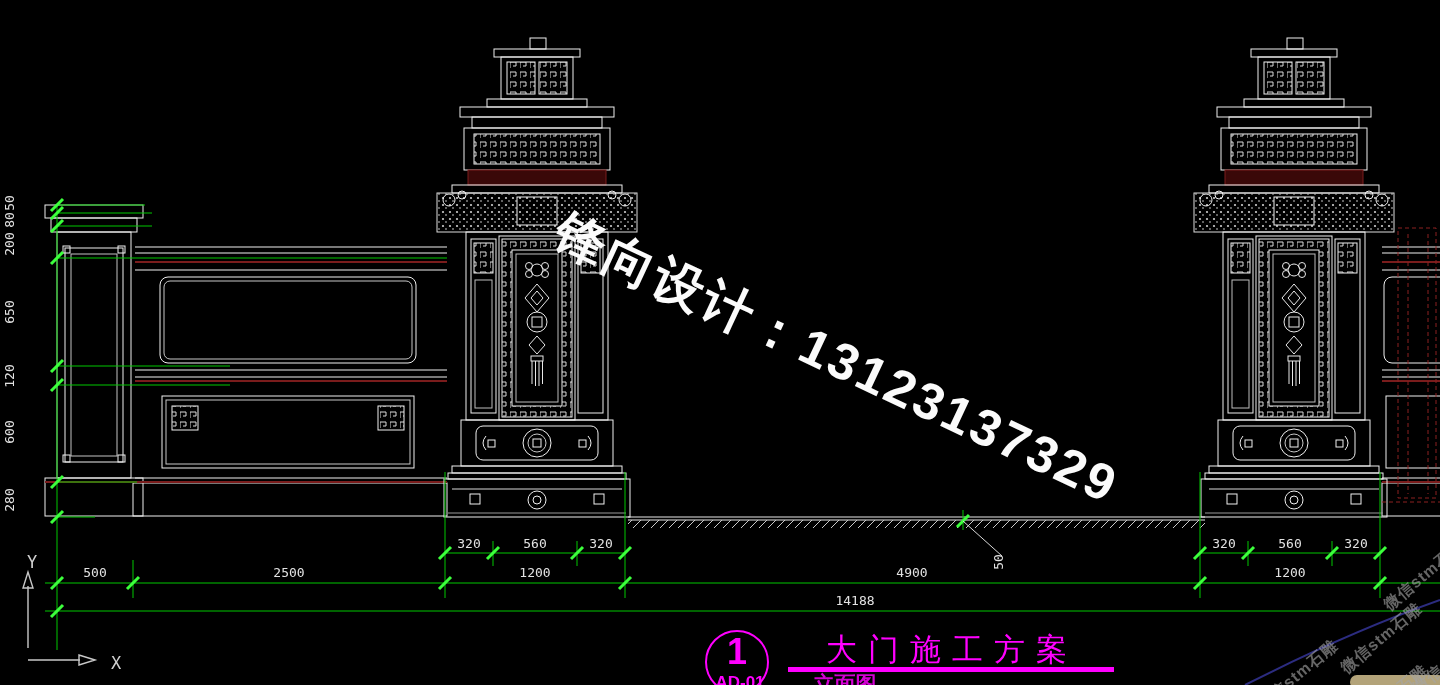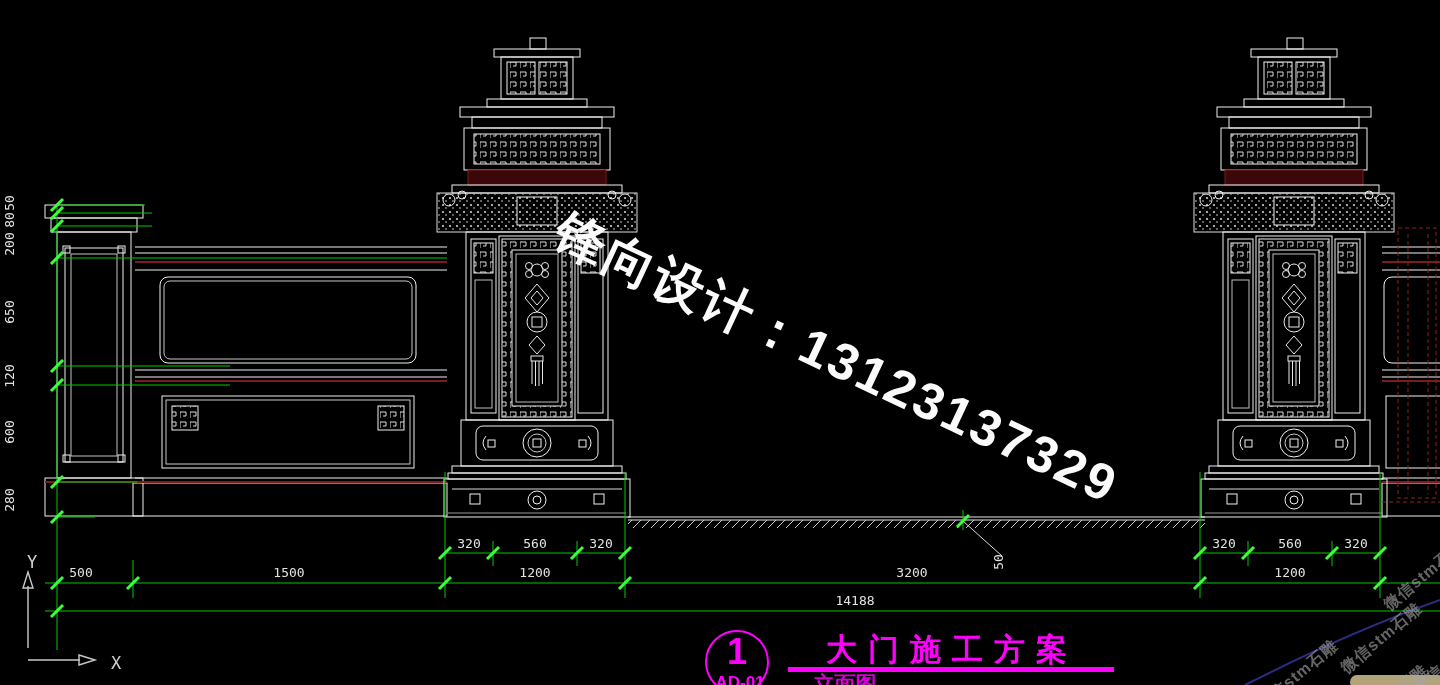--- a/index.html
+++ b/index.html
@@ -10,21 +10,21 @@
        white-space:nowrap;letter-spacing:0px;line-height:1;}
   .dimv{transform:translate(-50%,-50%) rotate(-90deg);}
   .wm-main{position:absolute;left:572px;top:198px;transform:rotate(25deg);transform-origin:left top;
        color:#fbfbfb;font-weight:bold;font-size:51px;letter-spacing:3px;white-space:nowrap;
        font-family:"Liberation Sans",sans-serif;}
   .wm-side{position:absolute;transform:rotate(-40deg);color:rgba(165,165,165,.62);
        font-size:16px;font-weight:bold;letter-spacing:1px;white-space:nowrap;
        font-family:"Liberation Sans",sans-serif;}
   .tb{position:absolute;color:#ff00ff;font-family:"Liberation Sans",sans-serif;white-space:nowrap;}
   .tb-num{left:737px;top:652px;transform:translate(-50%,-50%);font-size:36px;font-weight:bold;}
-  .tb-title{left:952px;top:650px;transform:translate(-50%,-50%);font-size:31px;font-weight:bold;letter-spacing:11px;}
+  .tb-title{left:952px;top:650px;transform:translate(-50%,-50%);font-size:31px;font-weight:normal;letter-spacing:11px;}
   .tb-code{left:740px;top:683px;transform:translate(-50%,-50%);font-size:17px;font-weight:bold;}
   .tb-sub{left:845px;top:684px;transform:translate(-50%,-50%);font-size:21px;font-weight:bold;color:#d400d4;}
   .axis-lbl{position:absolute;color:#cfcfcf;font-size:17px;transform:translate(-50%,-50%);
        font-family:"DejaVu Sans Mono",monospace;}
 </style>
 </head>
 <body>
 
 <div id="stage">
 
@@ -208,24 +208,24 @@
   <div class="dim dimv" style="left:9px;top:432px">600</div>
   <div class="dim dimv" style="left:9px;top:500px">280</div>
 
   <div class="dim" style="left:469px;top:543px">320</div>
   <div class="dim" style="left:535px;top:543px">560</div>
   <div class="dim" style="left:601px;top:543px">320</div>
   <div class="dim" style="left:1224px;top:543px">320</div>
   <div class="dim" style="left:1290px;top:543px">560</div>
   <div class="dim" style="left:1356px;top:543px">320</div>
 
-  <div class="dim" style="left:81px;top:572px">500</div>
-  <div class="dim" style="left:289px;top:572px">1500</div>
+  <div class="dim" style="left:95px;top:572px">500</div>
+  <div class="dim" style="left:289px;top:572px">2500</div>
   <div class="dim" style="left:535px;top:572px">1200</div>
-  <div class="dim" style="left:912px;top:572px">3200</div>
+  <div class="dim" style="left:912px;top:572px">4900</div>
   <div class="dim" style="left:1290px;top:572px">1200</div>
 
   <div class="dim" style="left:855px;top:600px">14188</div>
 
   <div class="dim dimv" style="left:998px;top:562px">50</div>
 
   <div class="axis-lbl" style="left:32px;top:562px">Y</div>
   <div class="axis-lbl" style="left:116px;top:663px">X</div>
 
   <div class="tb tb-num">1</div>

